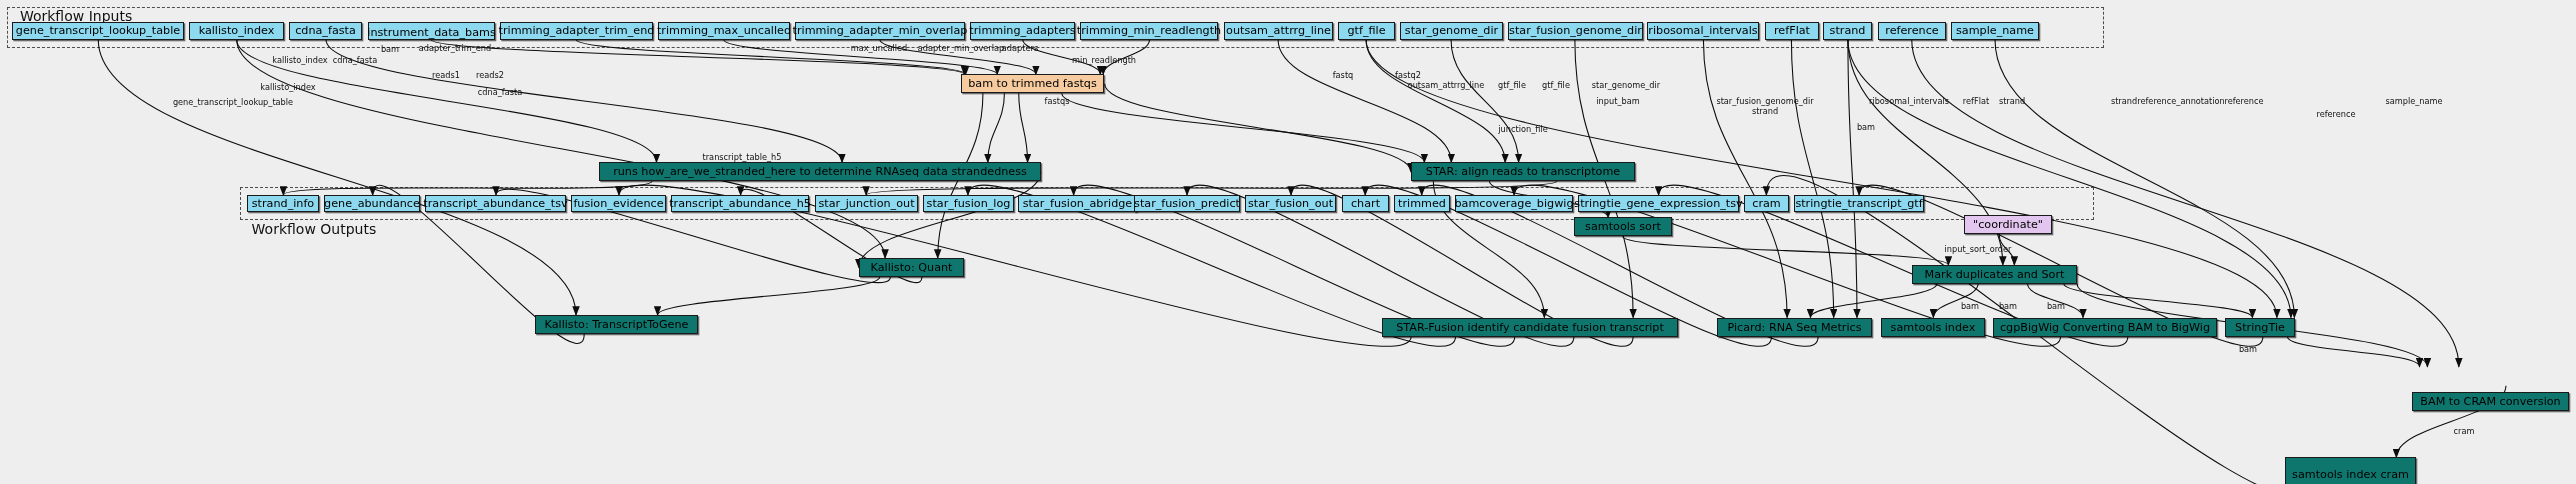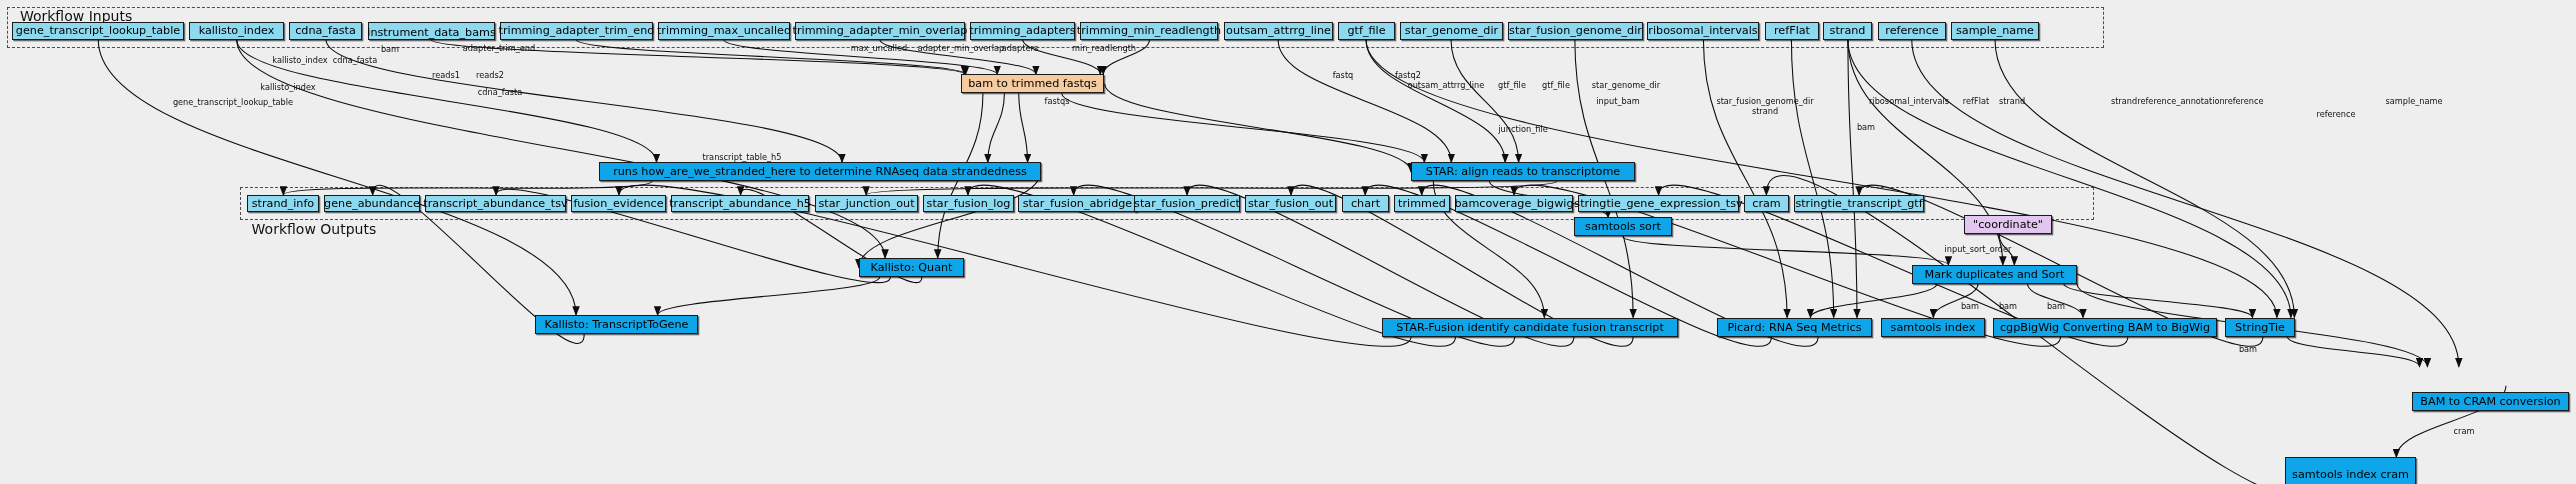--- a/index.html
+++ b/index.html
@@ -38,21 +38,21 @@
     display: flex;
     align-items: center;
     justify-content: center;
     white-space: nowrap;
     font-size: 11.2px;
     color: #000000;
     line-height: 1;
     box-shadow: 1.3px 1.3px 0 rgba(0,0,0,0.55);
   }
   .node.io    { background: #8cd9f0; }
-  .node.step  { background: #0ea5e9; }
+  .node.step  { background: #0f766e; }
   .node.trim  { background: #f5cb9f; }
   .node.param { background: #e3c6ef; }
 
   
   .elabel {
     position: absolute;
     font-size: 8.2px;
     color: #111;
     white-space: nowrap;
     transform: translate(-50%, -50%);
@@ -298,25 +298,25 @@
         <span>stringtie_transcript_gtf</span>
       </div>
     </div>
   <div id="elabel-layer">
       <div class="elabel" style="left: 233px; top: 102px;">gene_transcript_lookup_table</div>
       <div class="elabel" style="left: 300px; top: 60px;">kallisto_index</div>
       <div class="elabel" style="left: 355px; top: 60px;">cdna_fasta</div>
       <div class="elabel" style="left: 288px; top: 87px;">kallisto_index</div>
       <div class="elabel" style="left: 500px; top: 92px;">cdna_fasta</div>
       <div class="elabel" style="left: 390px; top: 49px;">bam</div>
-      <div class="elabel" style="left: 455px; top: 48px; margin-left: 44px;">adapter_trim_end</div>
+      <div class="elabel" style="left: 455px; top: 48px;">adapter_trim_end</div>
       <div class="elabel" style="left: 879px; top: 48px;">max_uncalled</div>
       <div class="elabel" style="left: 961px; top: 48px;">adapter_min_overlap</div>
       <div class="elabel" style="left: 1020px; top: 48px;">adapters</div>
-      <div class="elabel" style="left: 1090px; top: 48px; padding-left: 28px;">min_readlength</div>
+      <div class="elabel" style="left: 1090px; top: 60px; padding-left: 28px;">min_readlength</div>
       <div class="elabel" style="left: 446px; top: 75px;">reads1</div>
       <div class="elabel" style="left: 490px; top: 75px;">reads2</div>
       <div class="elabel" style="left: 1343px; top: 75px;">fastq</div>
       <div class="elabel" style="left: 1408px; top: 75px;">fastq2</div>
       <div class="elabel" style="left: 1446px; top: 85px;">outsam_attrrg_line</div>
       <div class="elabel" style="left: 1512px; top: 85px;">gtf_file</div>
       <div class="elabel" style="left: 1556px; top: 85px;">gtf_file</div>
       <div class="elabel" style="left: 1626px; top: 85px;">star_genome_dir</div>
       <div class="elabel" style="left: 1057px; top: 101px;">fastqs</div>
       <div class="elabel" style="left: 1765px; top: 111px;">strand</div>

